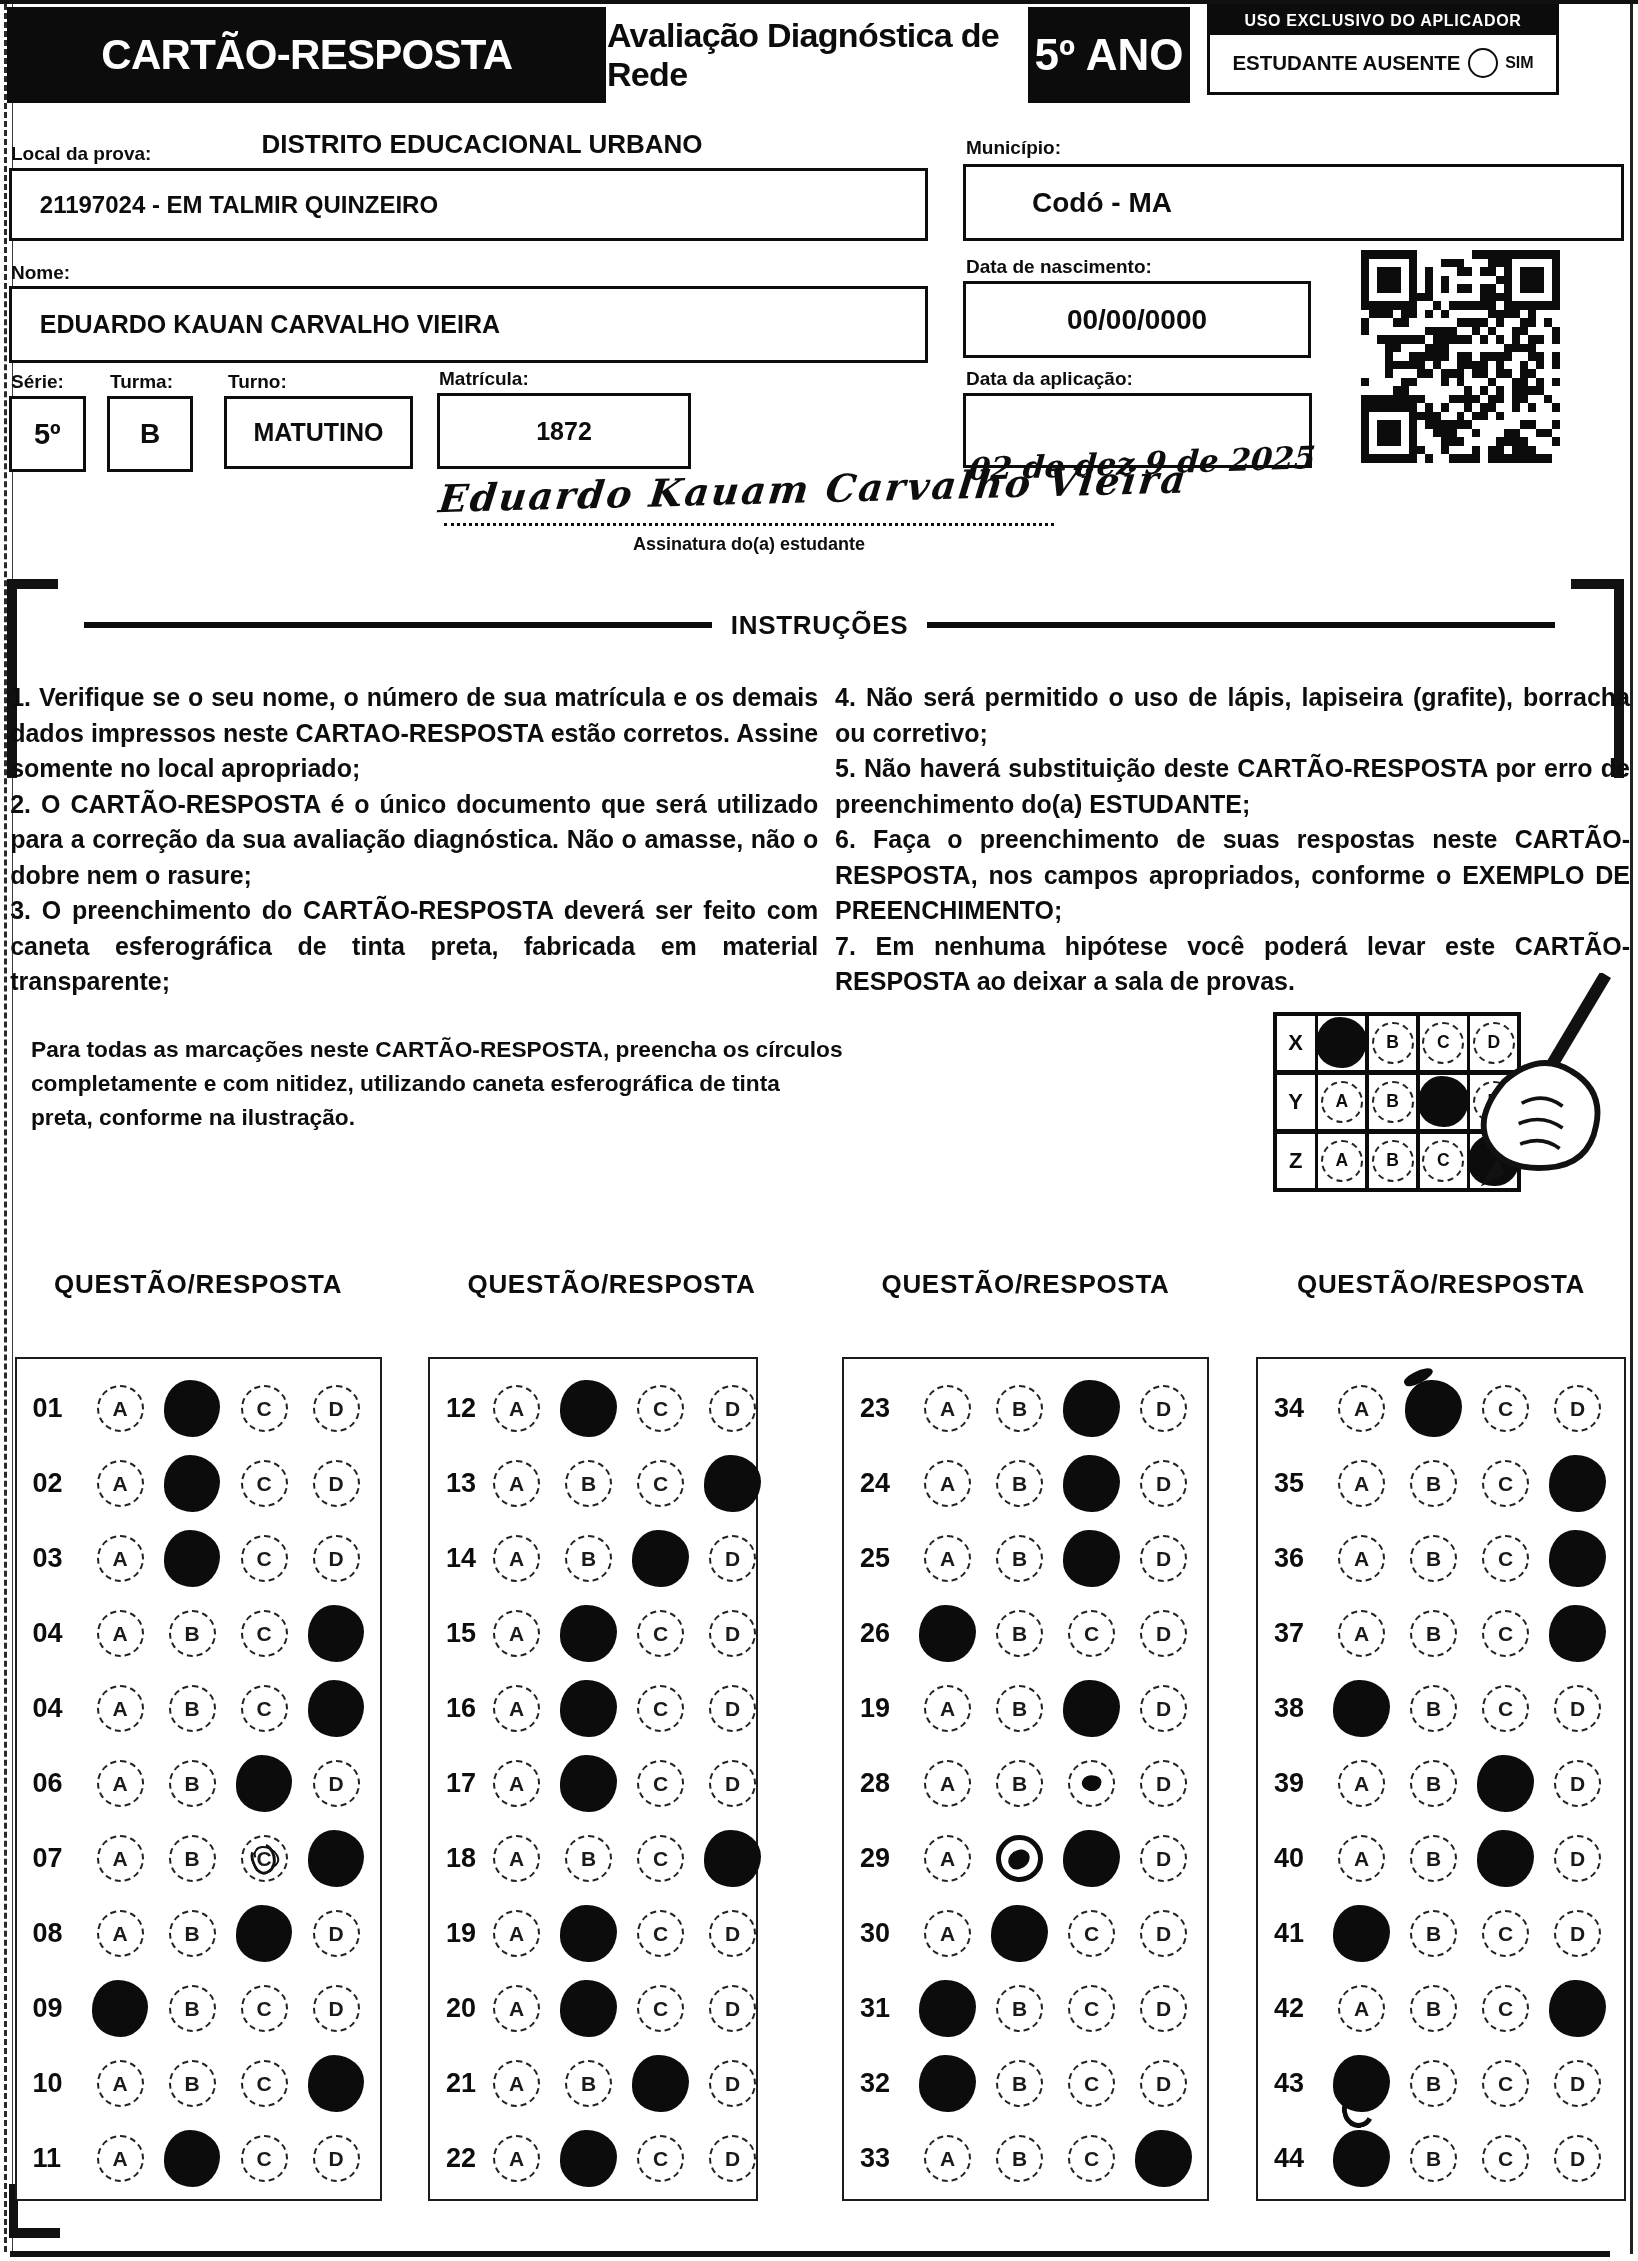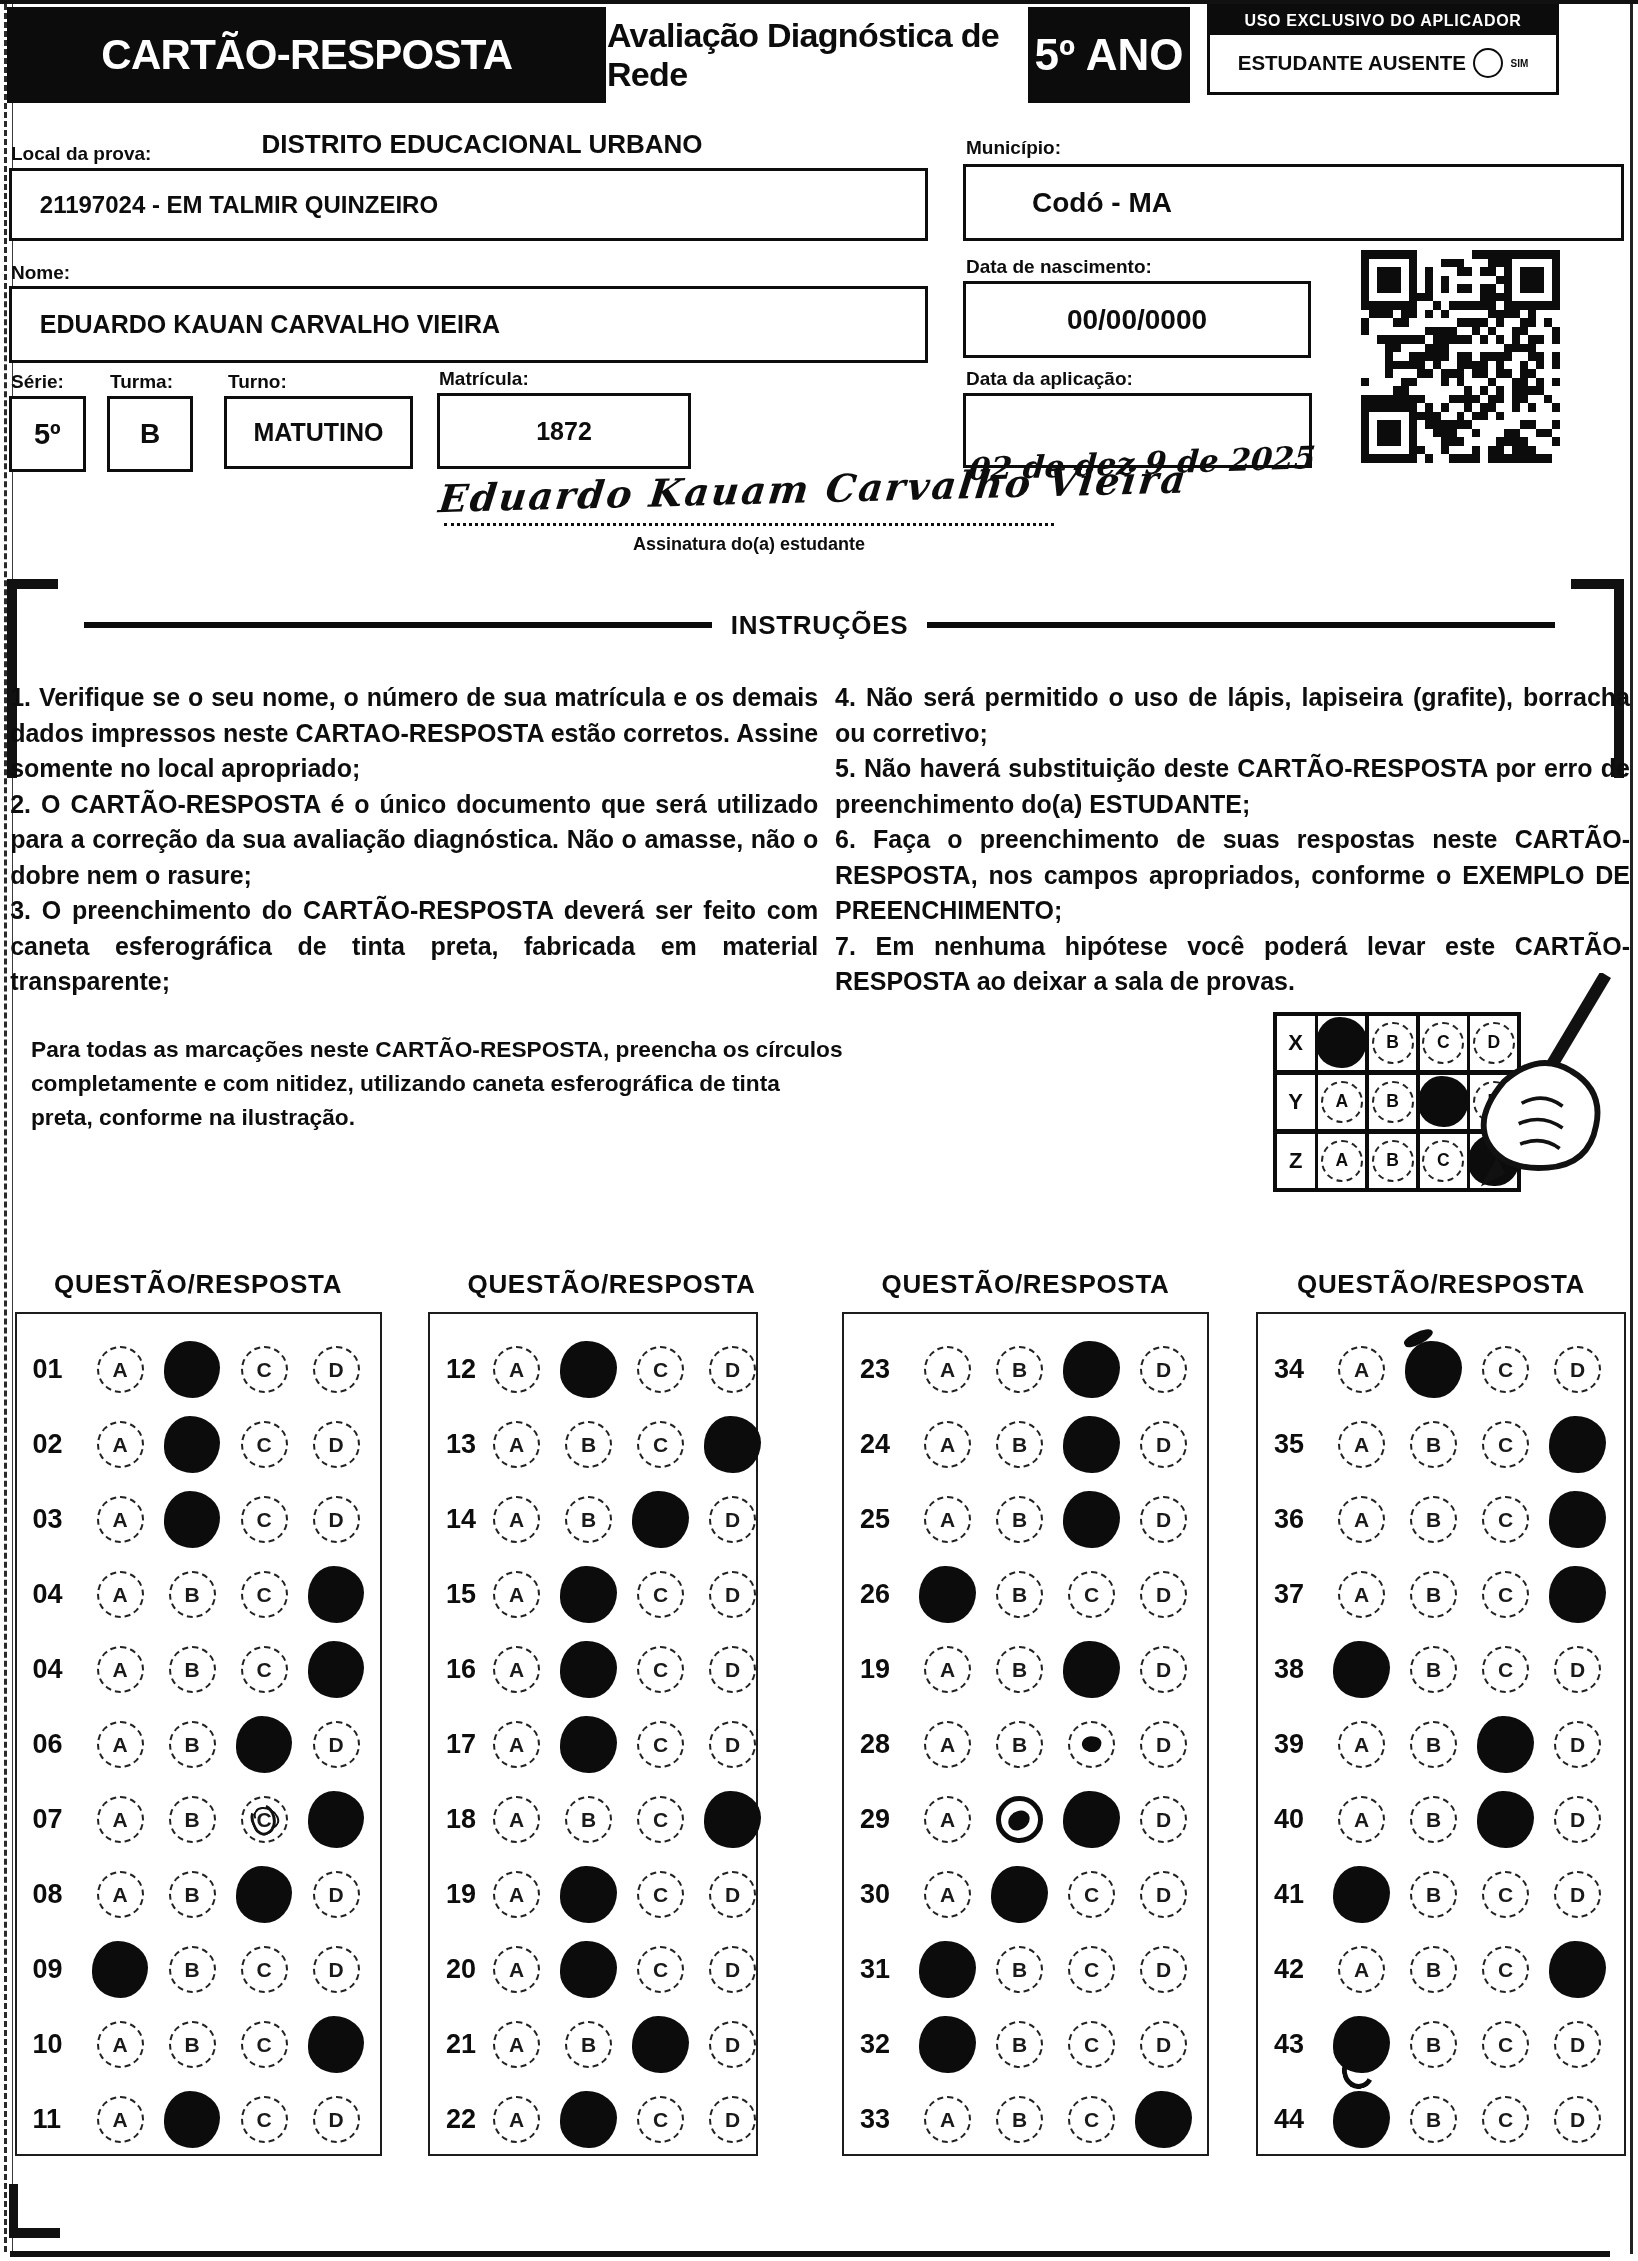--- a/index.html
+++ b/index.html
@@ -21,21 +21,21 @@
   .exam-title-box{left:607px;top:7.3px;width:421px;height:96px;background:#fff;color:#0c0c0c;
      display:flex;align-items:center;justify-content:center;font-size:34px;font-weight:bold;letter-spacing:-0.7px;}
   .grade-box{left:1028px;top:7.3px;width:162px;height:96px;background:#0c0c0c;color:#fff;
      display:flex;align-items:center;justify-content:center;font-size:44px;font-weight:bold;}
   .aplicador-box{left:1207px;top:4.4px;width:352px;height:91px;border:3.7px solid #0c0c0c;background:#fff;}
   .aplicador-title{height:28px;background:#0c0c0c;color:#fff;display:flex;align-items:center;justify-content:center;
      font-size:16px;font-weight:bold;letter-spacing:0.7px;}
   .aplicador-row{height:56px;display:flex;align-items:center;justify-content:center;gap:7.3px;
      font-size:20.5px;font-weight:bold;}
   .absent-circle{width:26px;height:26px;border:2.9px solid #0c0c0c;border-radius:50%;display:inline-block;}
-  .sim-lbl{font-size:10px;font-weight:bold;}
+  .sim-lbl{font-size:16px;font-weight:bold;}
 
   
   .lbl{font-size:19px;font-weight:bold;}
   .box{border:3.7px solid #0d0d0d;background:#fff;display:flex;align-items:center;font-weight:bold;}
   .district{left:219px;top:129px;width:526px;text-align:center;font-size:26px;font-weight:bold;}
   .school-box{left:8.8px;top:168px;width:919px;height:73px;font-size:24px;padding-left:28px;}
   .mun-box{left:963px;top:164px;width:661px;height:77px;font-size:28px;padding-left:66px;}
   .nome-box{left:8.8px;top:286px;width:919px;height:77px;font-size:25px;padding-left:28px;}
   .nasc-box{left:963px;top:281px;width:348px;height:77px;font-size:28px;justify-content:center;}
   .serie-box{left:8.8px;top:396px;width:77px;height:76px;font-size:29px;justify-content:center;}
@@ -69,21 +69,21 @@
   .example-grid{left:1273px;top:1012px;background:#0c0c0c;padding:3.7px;display:flex;flex-direction:column;gap:5.1px;}
   .ex-row{display:flex;gap:3.7px;}
   .ex-cell{width:47px;height:54px;background:#fff;display:flex;align-items:center;justify-content:center;}
   .ex-label{width:38px;font-weight:bold;font-size:22px;}
   .ex-bubble{width:38px;height:38px;border:2.2px dashed #222;border-radius:50%;display:flex;align-items:center;
      justify-content:center;font-size:17.5px;font-weight:bold;position:relative;background:#fff;}
   .hand-illus{left:1434px;top:973px;width:187px;height:224px;z-index:4;}
 
   
   .answers-title{top:1269px;font-size:26px;font-weight:bold;text-align:center;letter-spacing:0.7px;}
-  .answers-box{top:1312px;height:844px;border:2.9px solid #1c1c1c;background:#fff;padding-top:18px;}
+  .answers-box{top:1357px;height:844px;border:2.9px solid #1c1c1c;background:#fff;padding-top:12px;}
   .q-row{display:flex;align-items:center;height:75px;padding-left:16px;}
   .q-num{width:64px;font-size:27px;font-weight:bold;}
   .q-bubbles{display:flex;gap:25px;}
   .bubble{position:relative;width:47px;height:47px;border:2.2px dashed #222;border-radius:50%;
      display:flex;align-items:center;justify-content:center;font-size:21px;font-weight:bold;color:#1a1a1a;background:#fff;box-sizing:border-box;}
 
   
   .mark-filled::after{content:"";position:absolute;inset:-6.6px;background:#0c0c0c;
      border-radius:46% 54% 49% 51% / 53% 47% 55% 45%;}
   .mark-messy::before{content:"";position:absolute;width:31px;height:11.7px;background:#0c0c0c;top:-16px;left:-8.8px;

